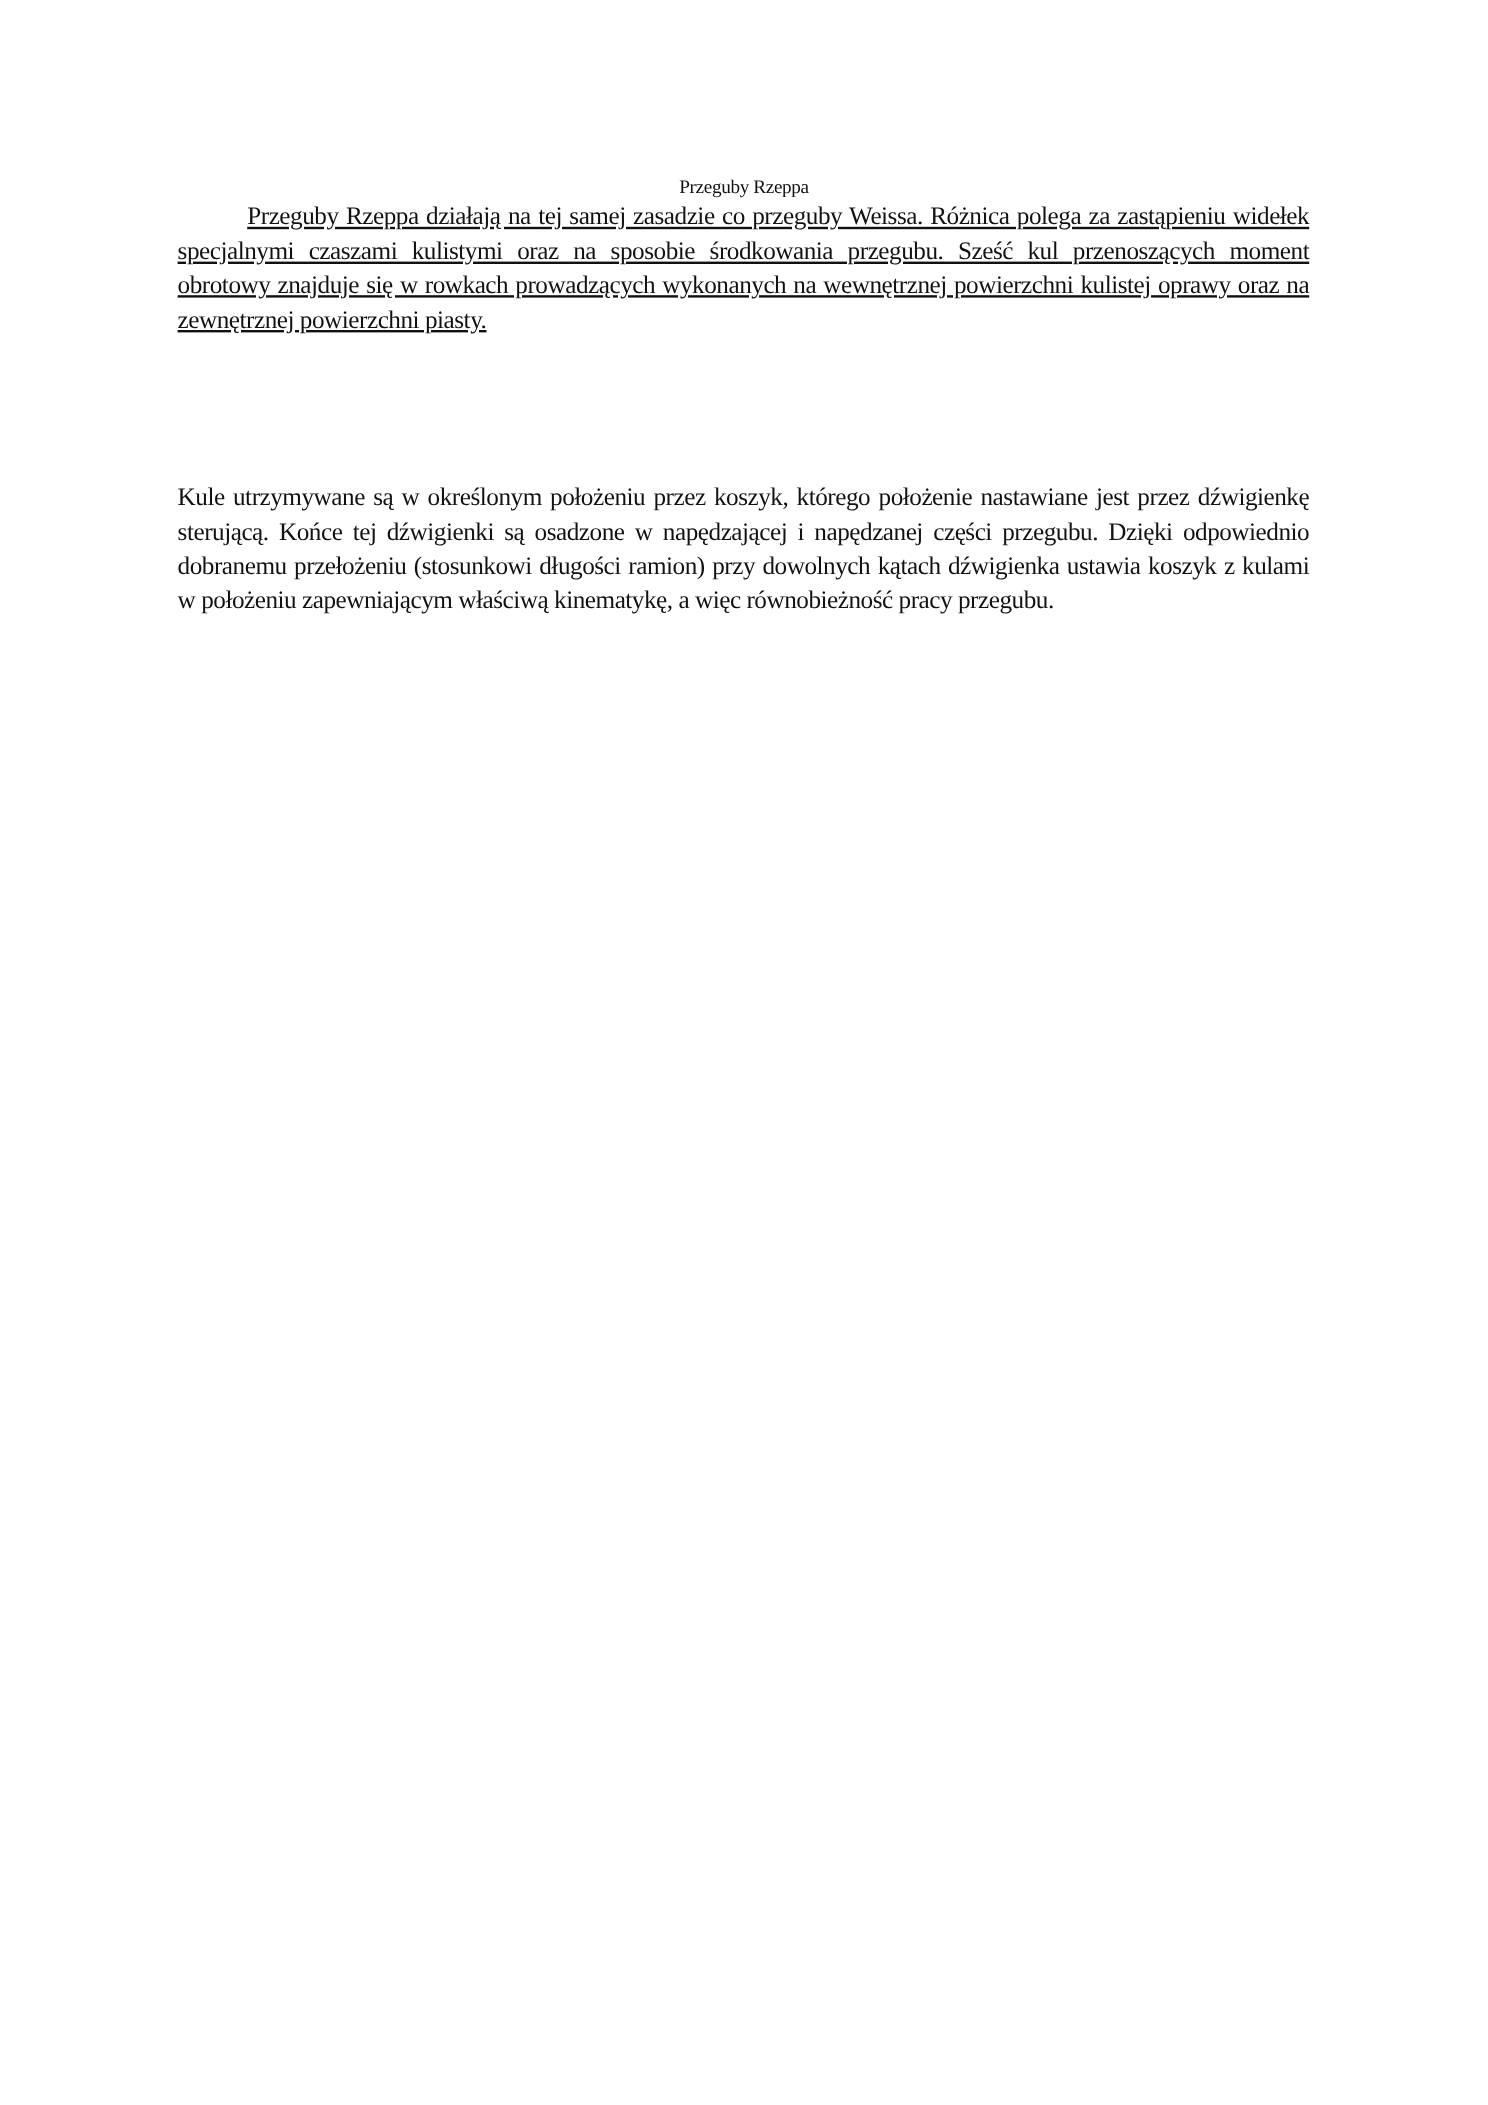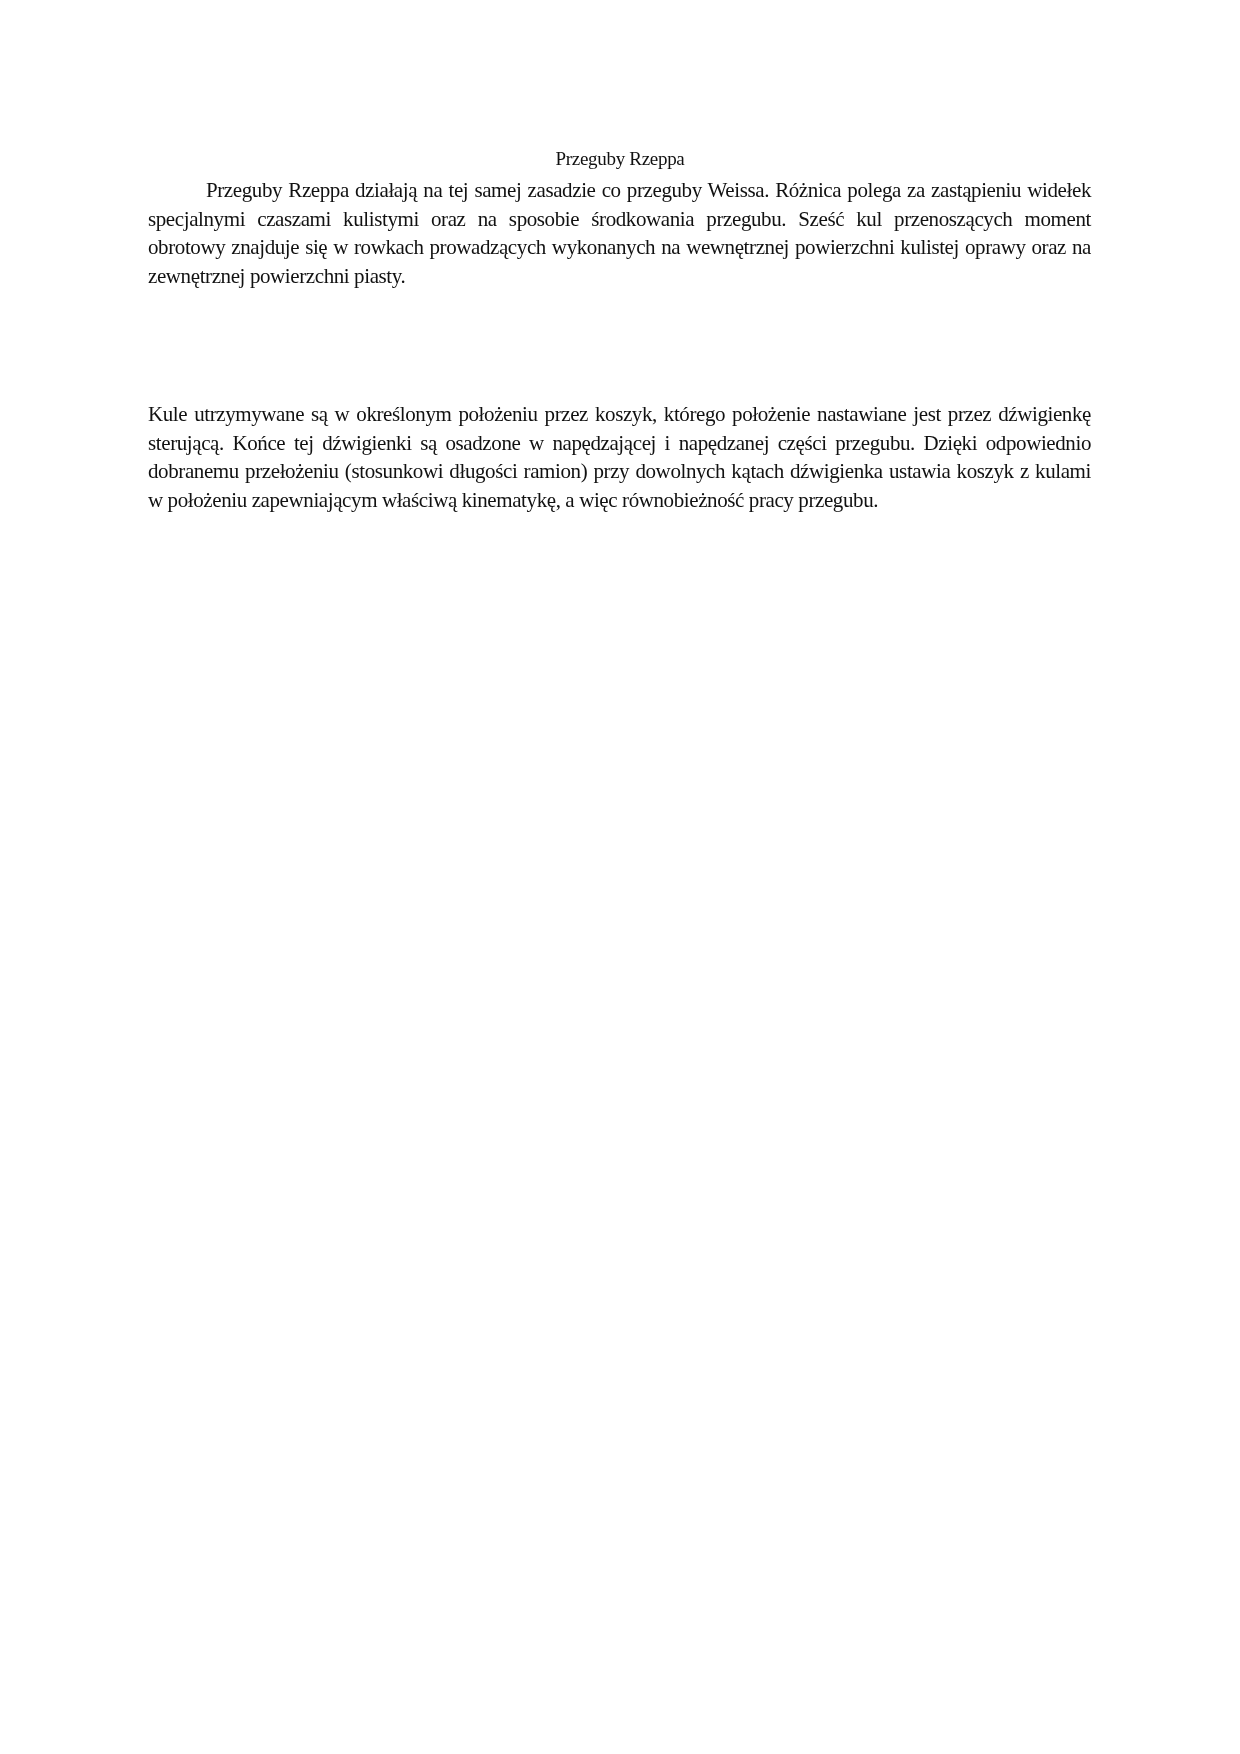--- a/index.html
+++ b/index.html
@@ -3,27 +3,27 @@
   <meta charset="utf-8">
   <style>
     html, body { margin: 0; padding: 0; background: #ffffff; }
     body { width: 1240px; height: 1754px; position: relative; overflow: hidden; }
     .page {
       position: absolute; left: 0; top: 0; width: 1240px; height: 1754px; background: #ffffff;
       font-family: "Liberation Serif", "DejaVu Serif", serif; color: #111;
     }
     .title {
       position: absolute; top: 148px; left: 0; width: 100%;
-      text-align: center; font-size: 19px; letter-spacing: -0.3px;
+      text-align: center; font-size: 16px; letter-spacing: -0.3px;
     }
     .body {
       position: absolute; left: 148px; width: 943px;
       font-size: 21px; line-height: 28.6px; text-align: justify; letter-spacing: -0.4px;
     }
-    .p1 { top: 176px; text-indent: 58px; }
+    .p1 { top: 166px; text-indent: 58px; text-decoration: underline; }
     .p2 { top: 400px; }
     .body p { margin: 0; }
   </style>
 </head>
 <body>
 
 <div class="page">
   <div class="title">Przeguby Rzeppa</div>
   <div class="body p1">
     <p>Przeguby Rzeppa działają na tej samej zasadzie co przeguby Weissa. Różnica polega za zastąpieniu widełek specjalnymi czaszami kulistymi oraz na sposobie środkowania przegubu. Sześć kul przenoszących moment obrotowy znajduje się w rowkach prowadzących wykonanych na wewnętrznej powierzchni kulistej oprawy oraz na zewnętrznej powierzchni piasty.</p>

